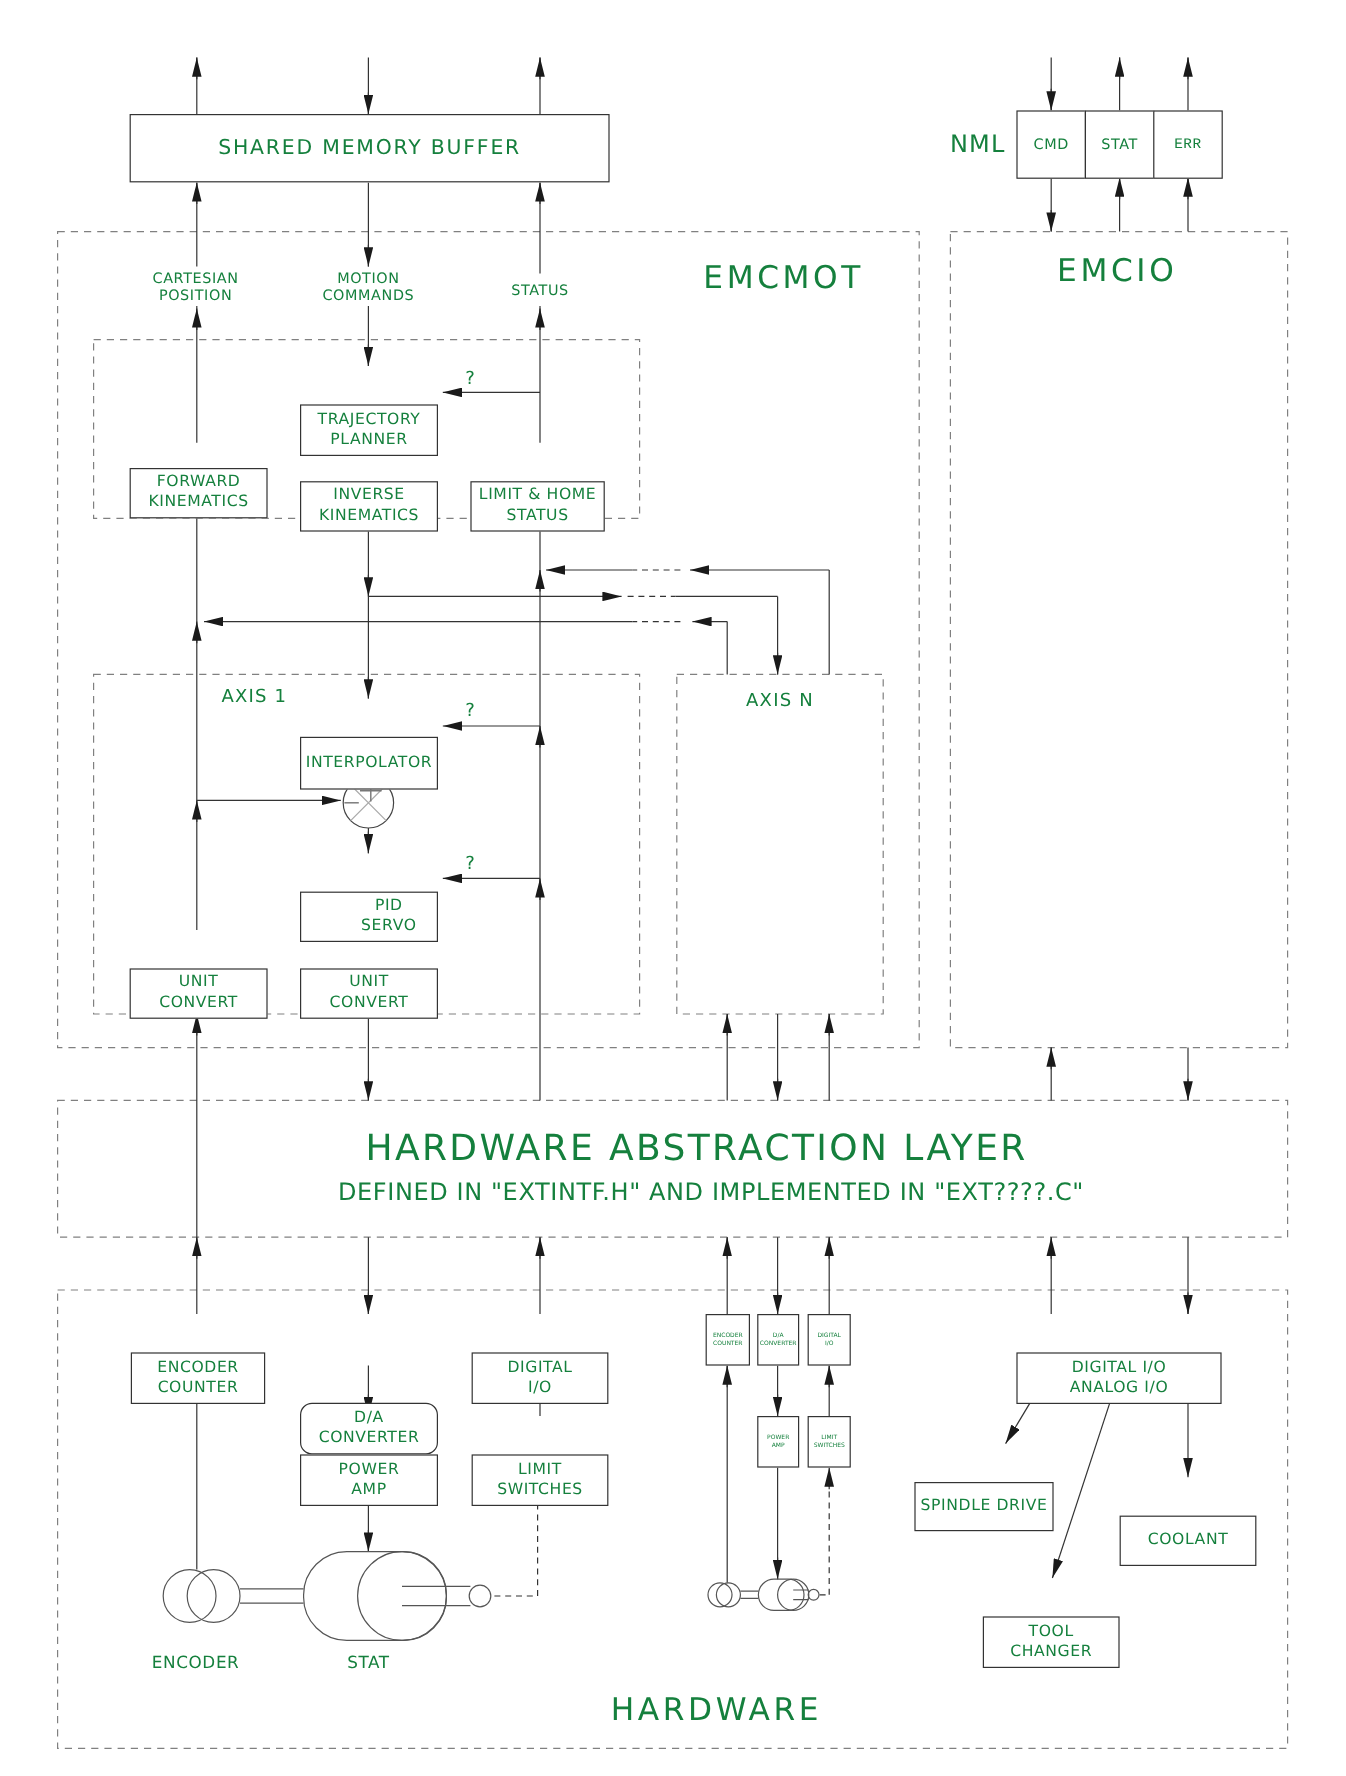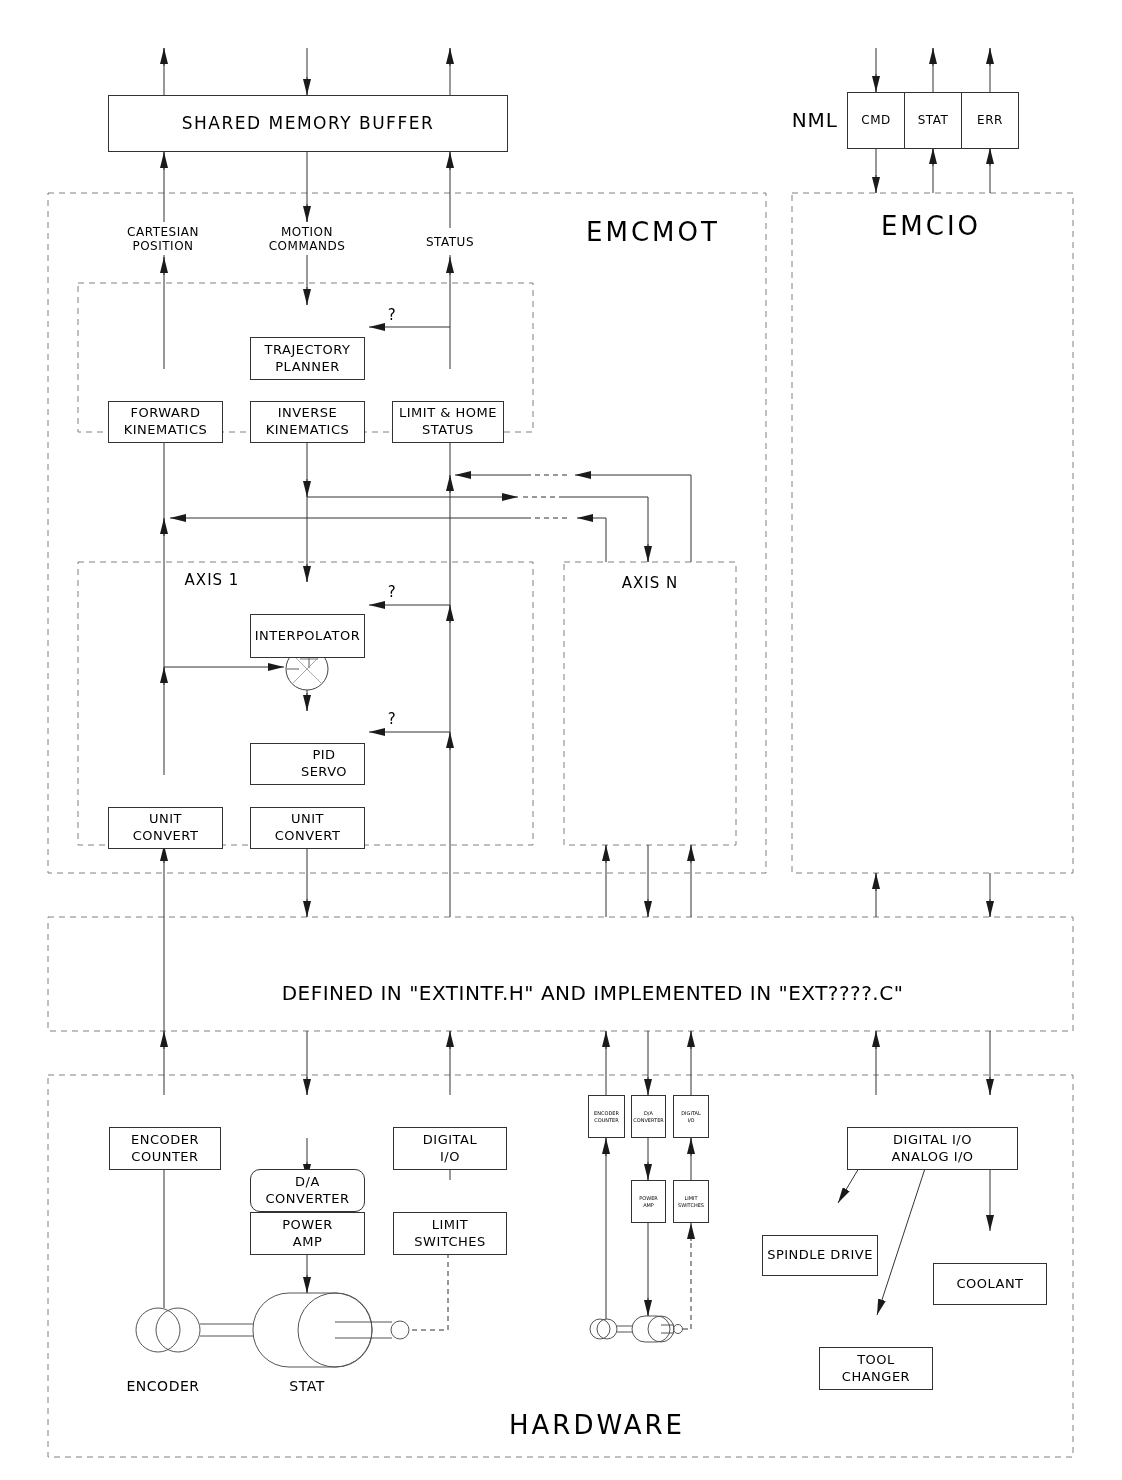--- a/index.html
+++ b/index.html
@@ -1,17 +1,17 @@
 <!DOCTYPE html>
 <html><head>
 <meta charset="utf-8">
 <style>
   html,body{margin:0;padding:0;background:#fff;}
   .stage{position:relative;width:1122px;height:1480px;background:#fff;
-         font-family:"DejaVu Sans","Liberation Sans",sans-serif;color:#000000;overflow:hidden;}
+         font-family:"DejaVu Sans","Liberation Sans",sans-serif;color:#15803d;overflow:hidden;}
   .wires{position:absolute;left:0;top:0;}
   .box{position:absolute;border:1px solid #333;background:#fff;display:flex;align-items:center;
        justify-content:center;text-align:center;white-space:pre-line;line-height:1.3;
        letter-spacing:.5px;box-sizing:border-box;}
   .lbl{position:absolute;display:flex;align-items:center;justify-content:center;text-align:center;
        white-space:pre-line;line-height:1.2;letter-spacing:.5px;box-sizing:border-box;}
   .f13{font-size:13px;margin-top:32px;}
   .f12{font-size:12px;}
   .f14{font-size:14px;}
   .f15{font-size:15px;letter-spacing:1px;}
@@ -166,54 +166,55 @@
     <path d="M661 1325H674 M661 1333H674"></path>
     <circle cx="678" cy="1329" r="4.5"></circle>
   </g>
 </svg>
 
 <div class="box smb" style="left:108px;top:95px;width:400px;height:57px;">SHARED MEMORY BUFFER</div>
 
 <div class="lbl nml" style="left:770px;top:108px;width:68px;height:24px;">NML</div>
 <div class="box f12" style="left:847px;top:92px;width:58px;height:57px;">CMD</div>
 <div class="box f12" style="left:904px;top:92px;width:58px;height:57px;">STAT</div>
-<div class="box f12" style="left:961px;top:92px;width:58px;height:57px;">ERR</div>
+<div class="box f12" style="left:961px;top:92px;width:58px;height:57px;font-family:Liberation Mono, monospace;">ERR</div>
 
 <div class="lbl sect" style="left:588px;top:219px;width:130px;height:28px;">EMCMOT</div>
 <div class="lbl sect" style="left:871px;top:213px;width:120px;height:28px;">EMCIO</div>
 
 <div class="lbl f12" style="left:113px;top:224px;width:100px;height:30px;text-align:center;">CARTESIAN
 POSITION</div>
 <div class="lbl f12" style="left:257px;top:224px;width:100px;height:30px;">MOTION
 COMMANDS</div>
 <div class="lbl f12" style="left:400px;top:234px;width:100px;height:16px;">STATUS</div>
 
 <div class="box f13" style="left:250px;top:305px;width:115px;height:43px;">TRAJECTORY
 PLANNER</div>
 <div class="lbl q" style="left:384px;top:306px;width:16px;height:18px;">?</div>
-<div class="box f13" style="left:108px;top:369px;width:115px;height:42px;">FORWARD
+<div class="box f13" style="left:108px;top:358px;width:115px;height:42px;">FORWARD
 KINEMATICS</div>
 <div class="box f13" style="left:250px;top:369px;width:115px;height:42px;">INVERSE
 KINEMATICS</div>
 <div class="box f13" style="left:392px;top:369px;width:112px;height:42px;">LIMIT &amp; HOME
 STATUS</div>
 
 <div class="lbl f15" style="left:177px;top:571px;width:70px;height:18px;">AXIS 1</div>
 <div class="box f13" style="left:250px;top:582px;width:115px;height:44px;">INTERPOLATOR</div>
 <div class="lbl q" style="left:384px;top:583px;width:16px;height:18px;">?</div>
 <div class="box f13" style="left:250px;top:711px;width:115px;height:42px;padding-left:33px;">PID
 SERVO</div>
 <div class="lbl q" style="left:384px;top:710px;width:16px;height:18px;">?</div>
 <div class="box f13" style="left:108px;top:775px;width:115px;height:42px;">UNIT
 CONVERT</div>
 <div class="box f13" style="left:250px;top:775px;width:115px;height:42px;">UNIT
 CONVERT</div>
 
 <div class="lbl f15" style="left:615px;top:574px;width:70px;height:18px;">AXIS N</div>
 
+<div class="lbl halt" style="left:68px;top:942px;width:1025px;height:32px;">HARDWARE ABSTRACTION LAYER</div>
 <div class="lbl hals" style="left:80px;top:982px;width:1025px;height:22px;">DEFINED IN "EXTINTF.H" AND IMPLEMENTED IN "EXT????.C"</div>
 
 <div class="box f13" style="left:109px;top:1095px;width:112px;height:43px;">ENCODER
 COUNTER</div>
 <div class="box f13" style="left:250px;top:1137px;width:115px;height:43px;border-radius:10px;">D/A
 CONVERTER</div>
 <div class="box f13" style="left:393px;top:1095px;width:114px;height:43px;">DIGITAL
 I/O</div>
 <div class="box f13" style="left:250px;top:1180px;width:115px;height:43px;">POWER
 AMP</div>

